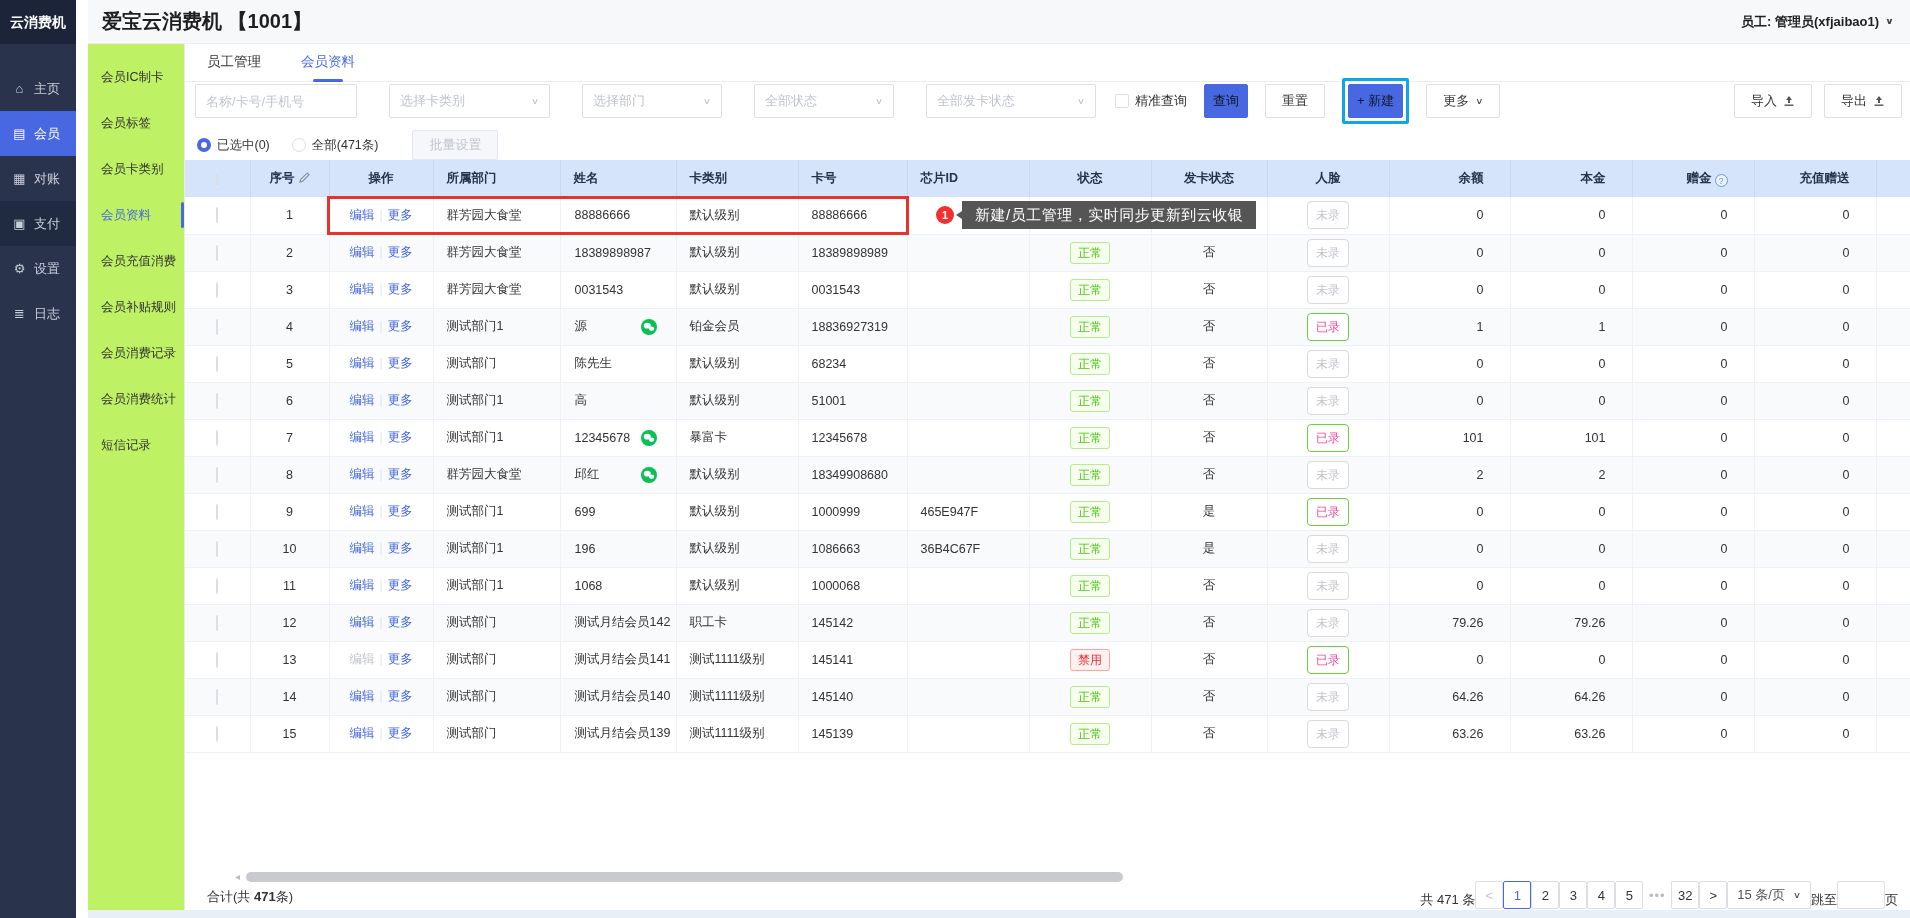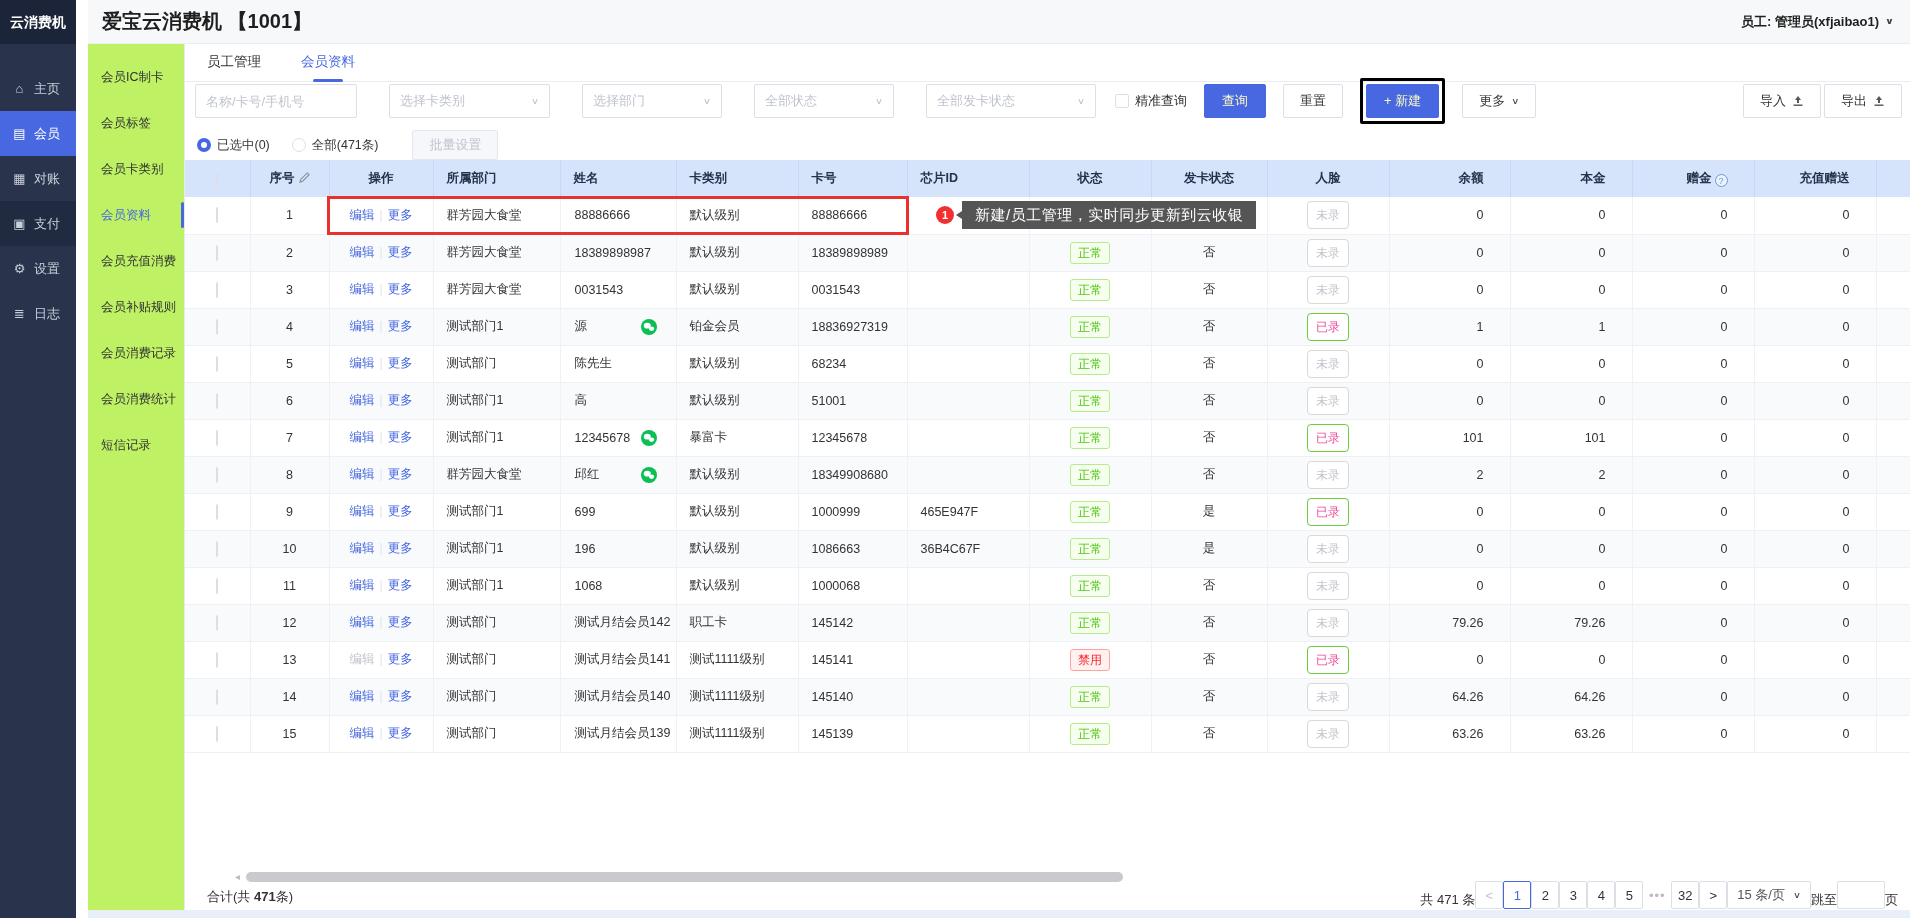--- a/index.html
+++ b/index.html
@@ -37,23 +37,23 @@
   
   .filterbar{position:absolute;top:40px;left:10px;right:8px;height:34px;display:flex;align-items:center;gap:17px;}
   .tinput{width:162px;height:34px;border:1px solid #dcdfe6;border-radius:2px;padding:0 10px;font-size:13px;color:#333;outline:none;}
   .tinput::placeholder{color:#c0c4cc;}
   .selectbox{height:34px;border:1px solid #dcdfe6;border-radius:2px;background:#fff;display:flex;align-items:center;justify-content:space-between;padding:4px 10px;font-size:13px;color:#bfc3cc;cursor:pointer;margin-left:15px;}
   .selectbox .caret{color:#c0c4cc;}
   .w1{width:161px}.w2{width:140px}.w3{width:140px}.w4{width:170px}
   .chkwrap{display:flex;align-items:center;gap:6px;font-size:13px;color:#333;margin-left:2px;cursor:pointer;}
   .chk{width:14px;height:14px;border:1px solid #dcdfe6;border-radius:2px;background:#fff;}
   .btn{height:34px;border-radius:2px;font-size:13px;display:inline-flex;align-items:center;justify-content:center;cursor:pointer;border:1px solid #dcdfe6;background:#fff;color:#333;padding:0 16px;gap:6px;}
-  .btn.primary{background:#4768e0;border-color:#4768e0;color:#fef9c3;padding:0 17px;text-align:right;}
-  .newwrap{border:3px solid #000000;padding:3px;display:inline-flex;border-radius:2px;}
-  .iobtns{margin-left:auto;display:flex;gap:3px;}
+  .btn.primary{background:#4768e0;border-color:#4768e0;color:#0f172a;padding:0 8px;text-align:right;}
+  .newwrap{border:3px solid #0ea5e9;padding:3px;display:inline-flex;border-radius:2px;}
+  .iobtns{margin-left:auto;display:flex;gap:12px;}
   .upicon{width:12px;height:12px;}
 
   
   .radiorow{position:absolute;top:86px;left:12px;display:flex;align-items:center;gap:22px;font-size:12.5px;color:#333;}
   .radio{display:flex;align-items:center;gap:6px;cursor:pointer;}
   .rdot{width:14px;height:14px;border-radius:50%;border:1px solid #dcdfe6;background:#fff;position:relative;}
   .radio.sel .rdot{border:4px solid #4768e0;}
   .btn.disabled{background:#f5f7fa;border-color:#e4e7ed;color:#c0c4cc;cursor:not-allowed;height:30px;margin-left:12px;}
 
   

